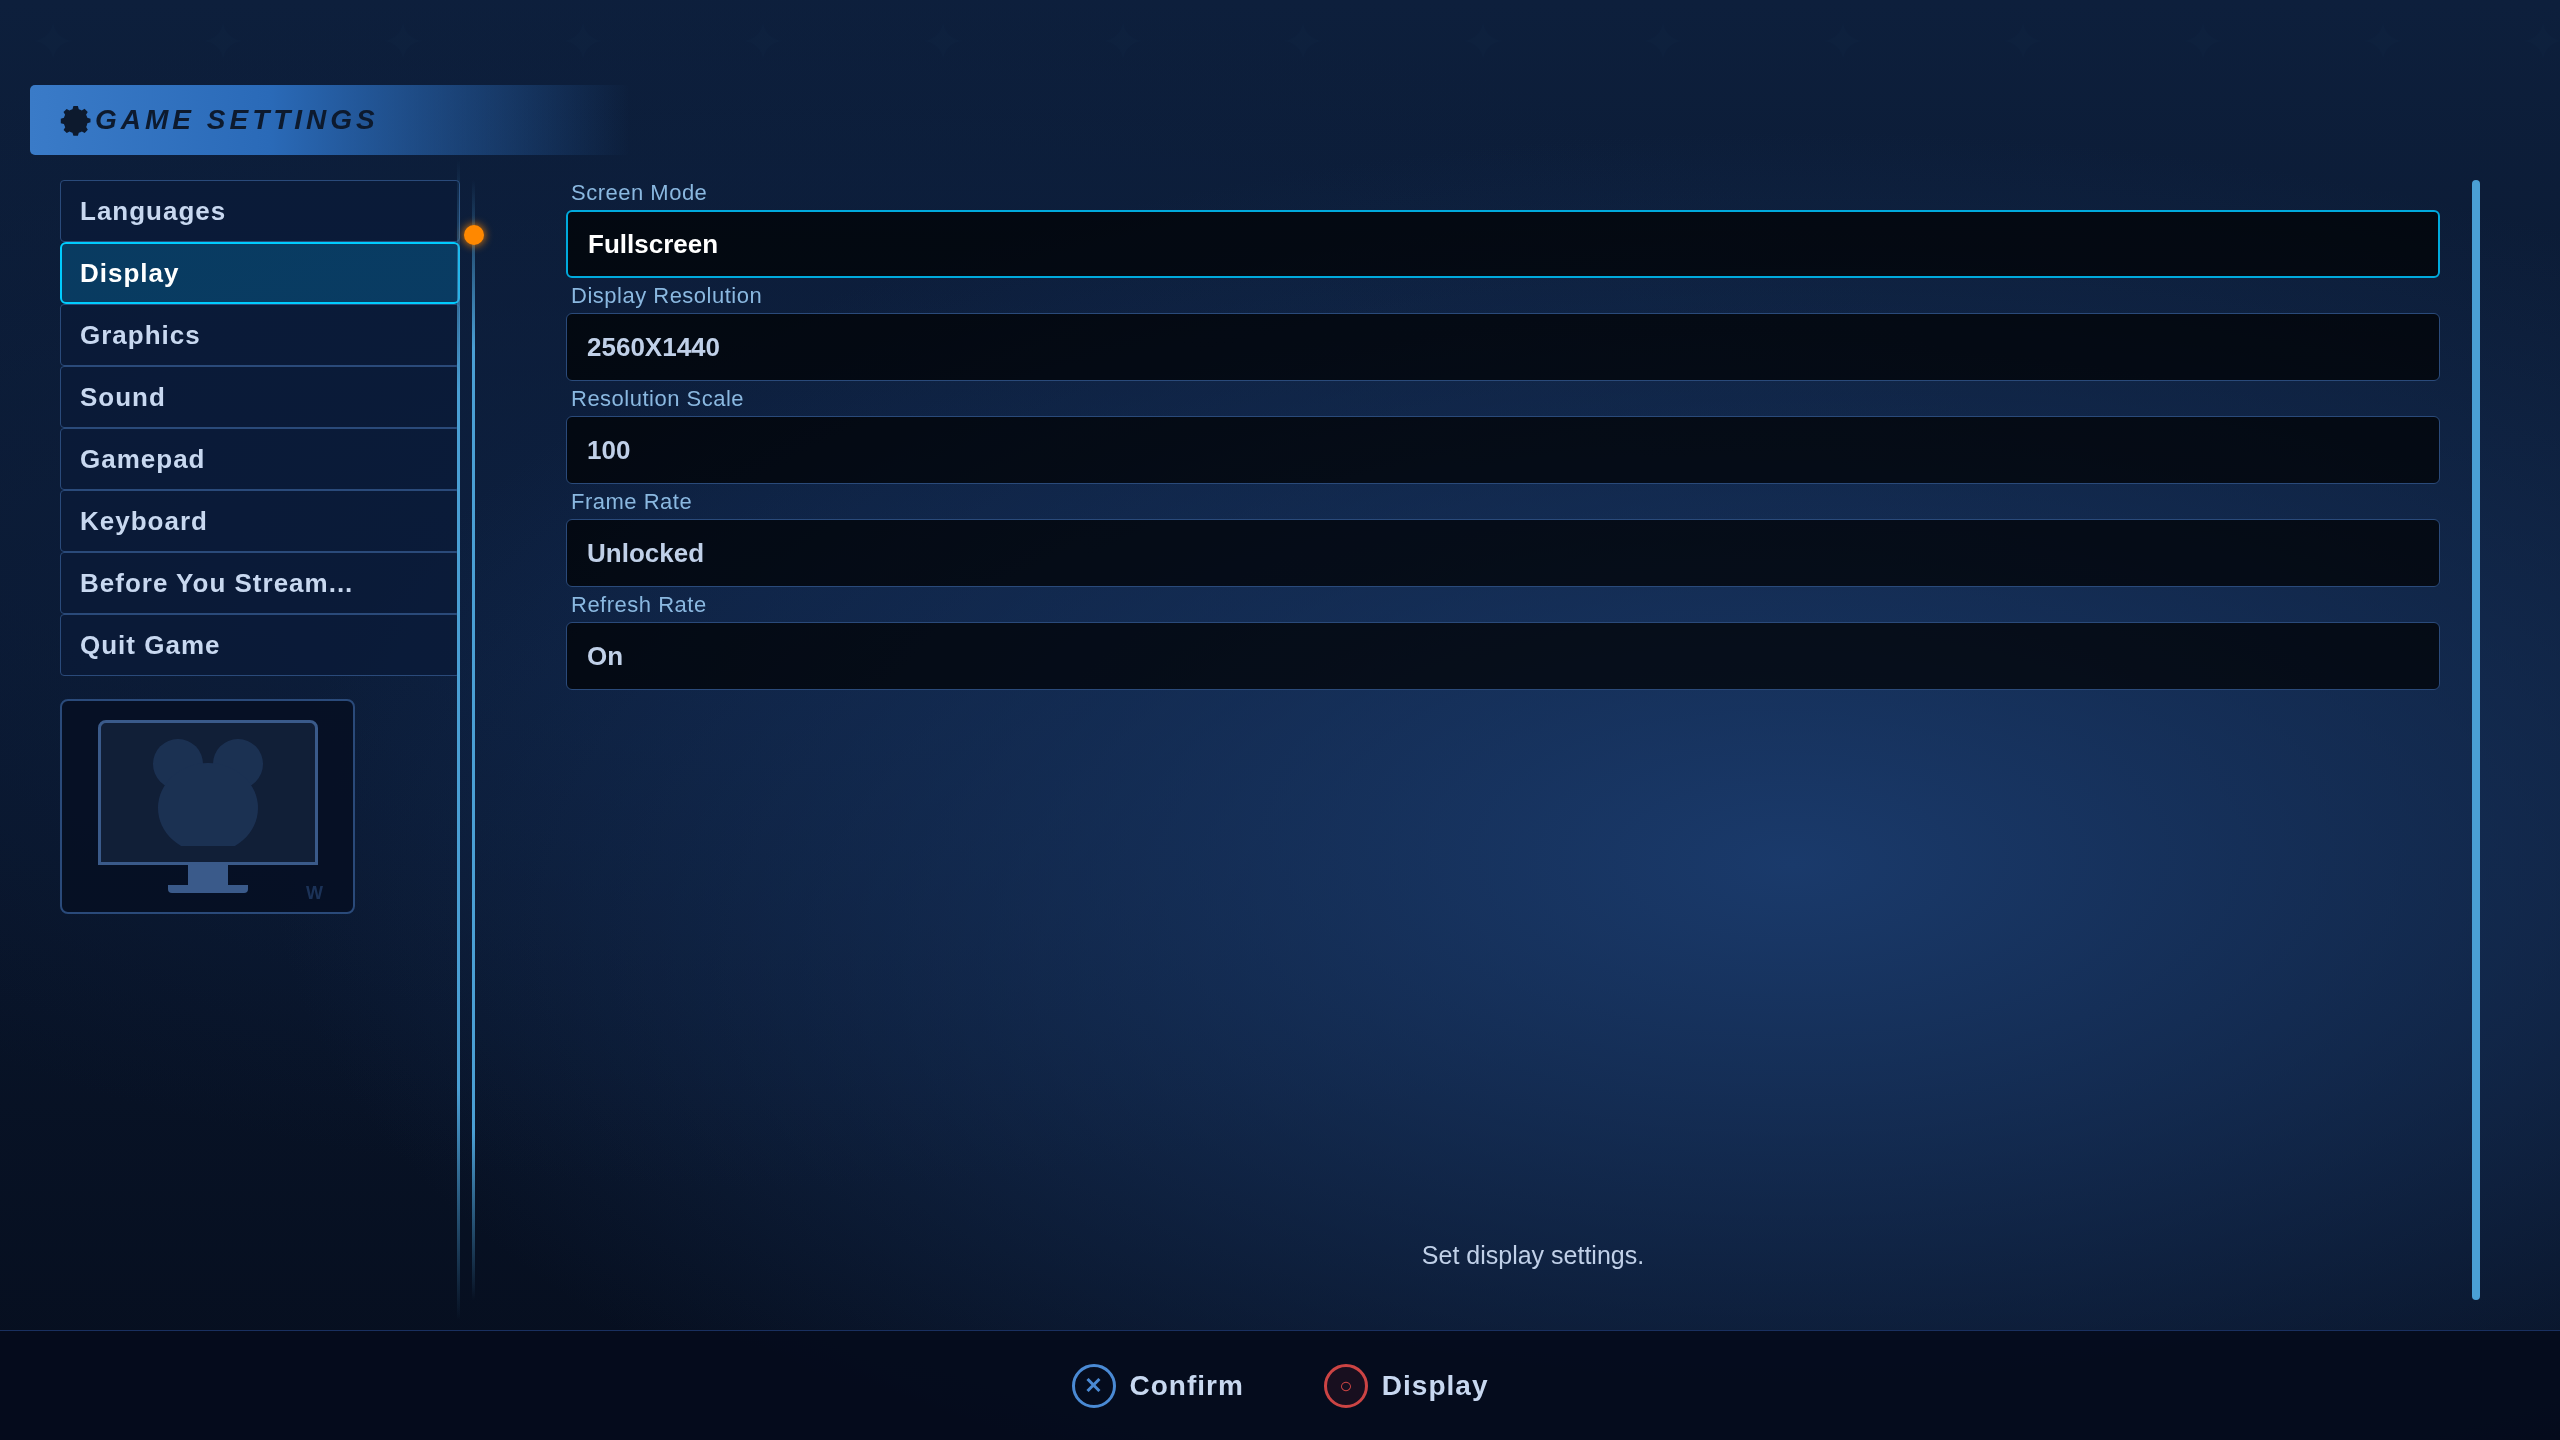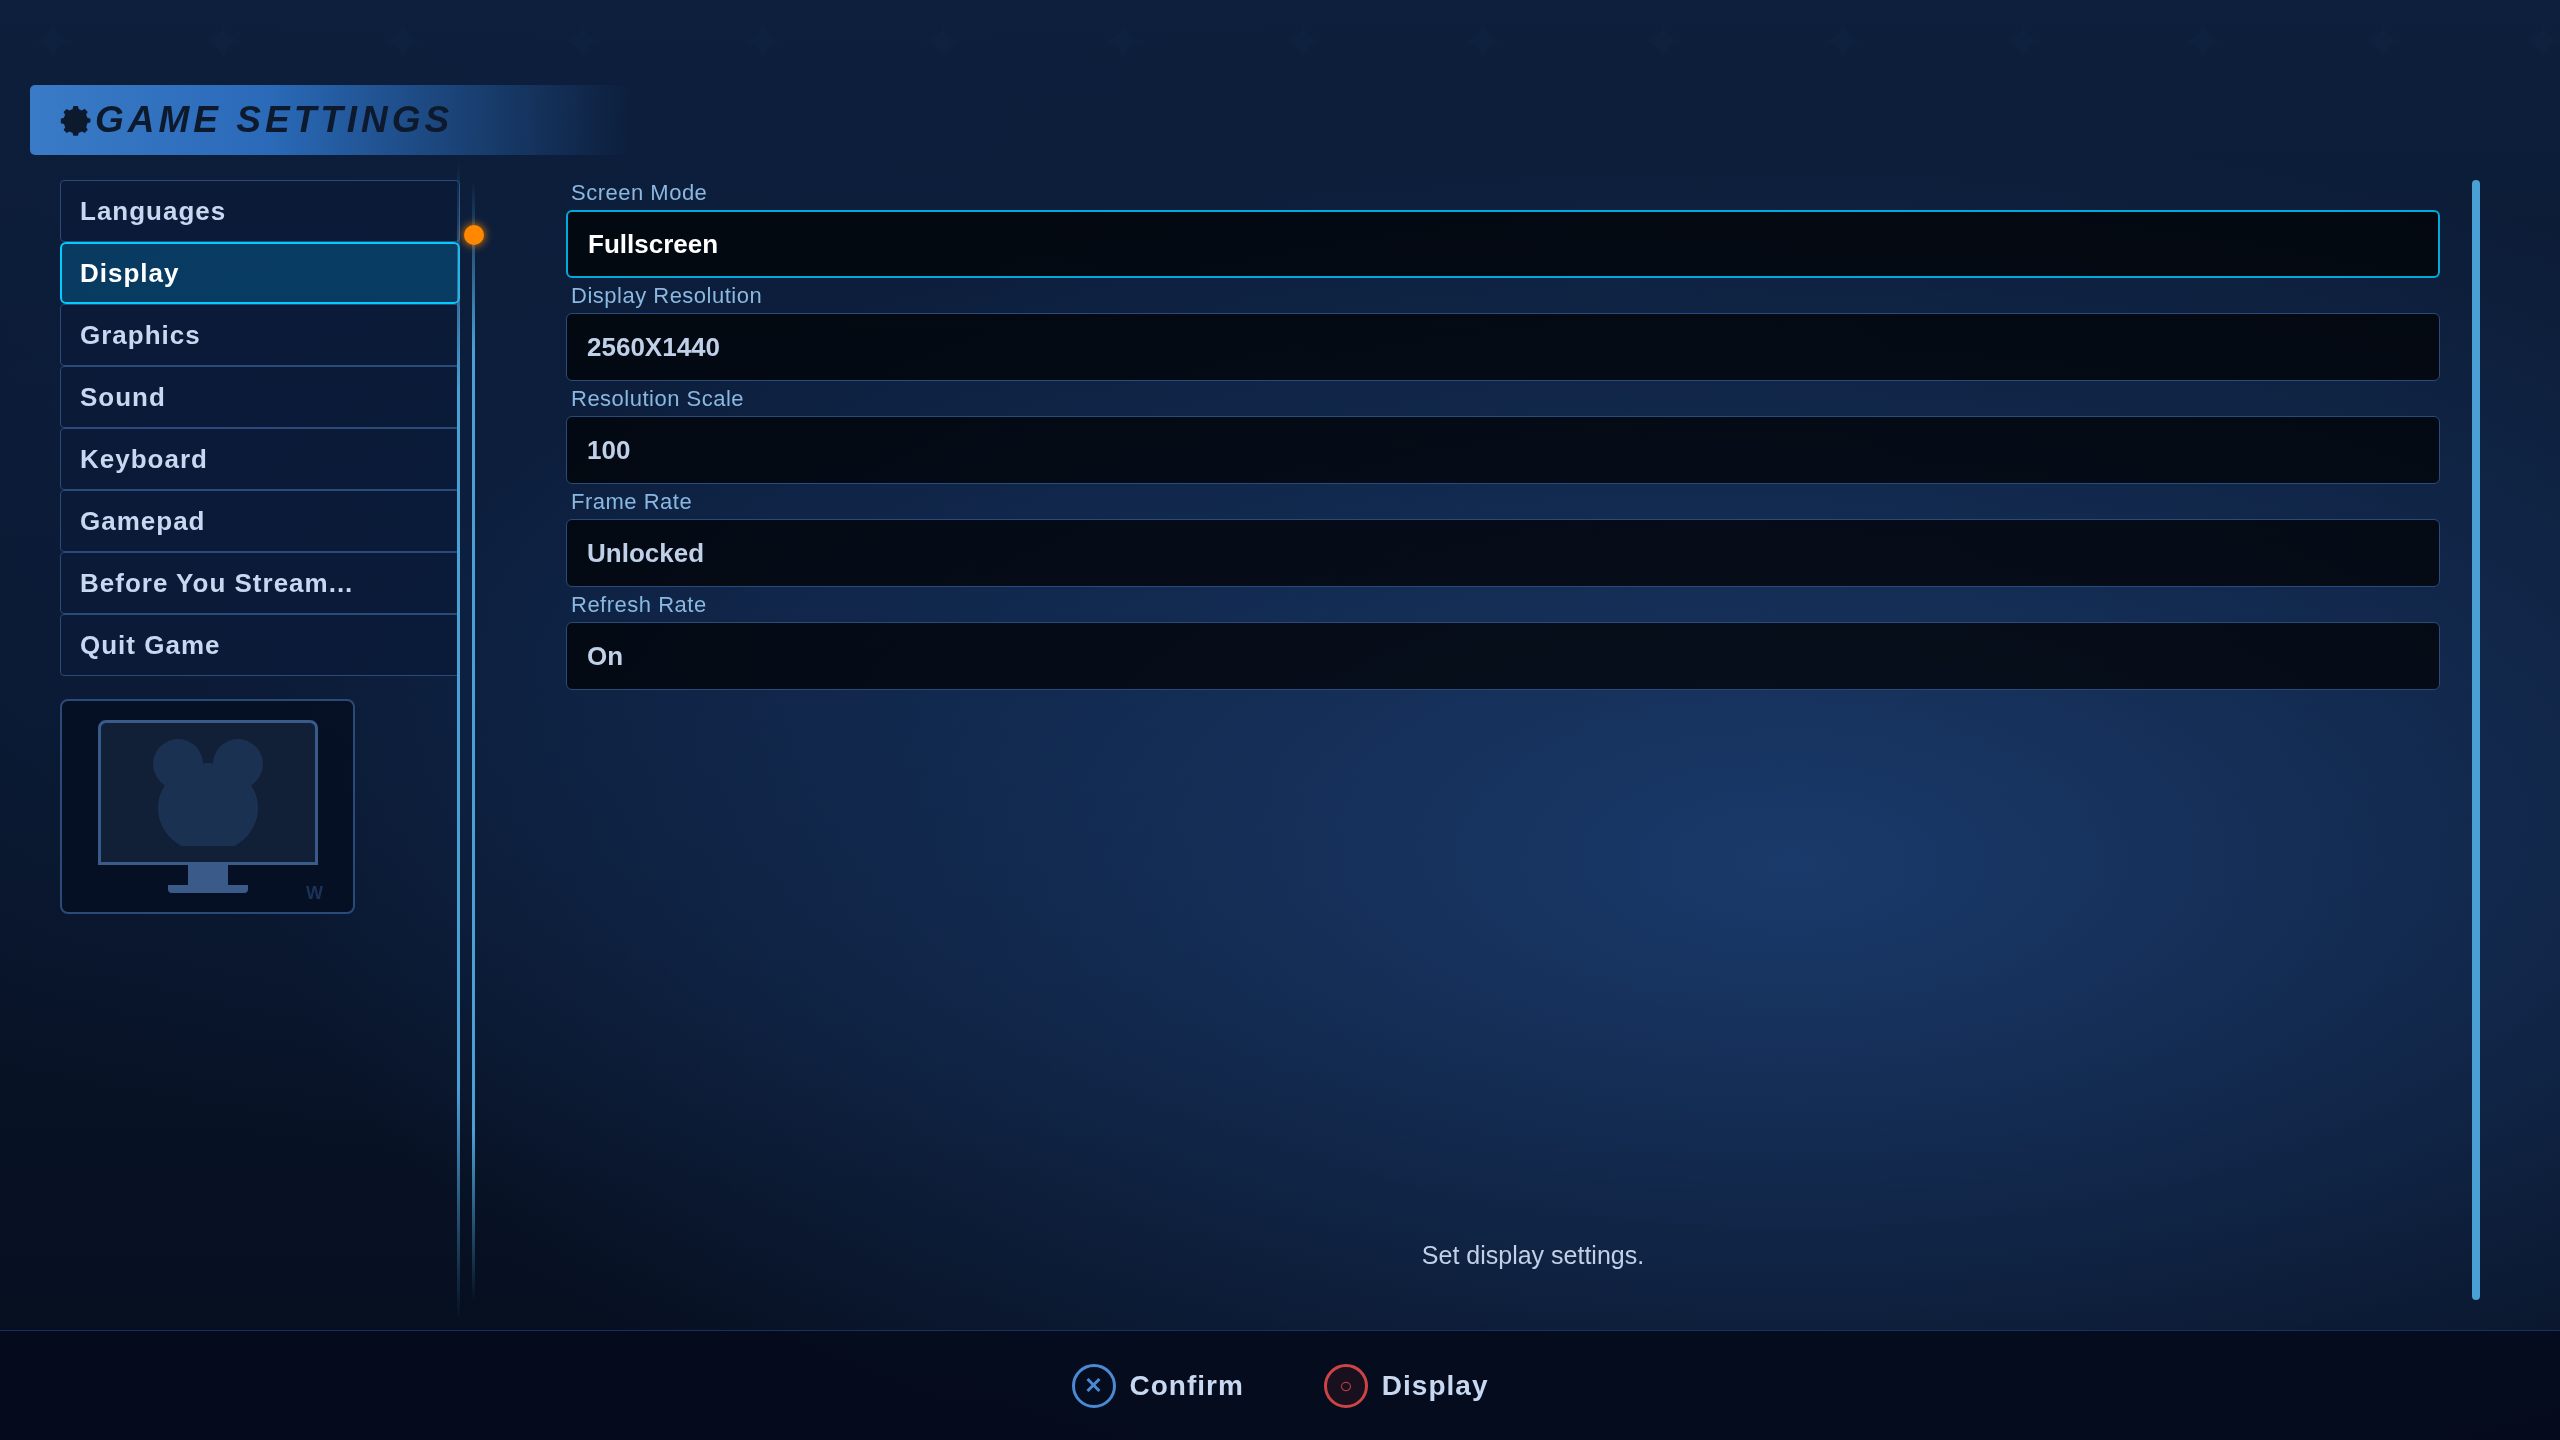--- a/index.html
+++ b/index.html
@@ -44,21 +44,21 @@
       background: linear-gradient(90deg, #3a7bc8 0%, #2a6ab8 40%, transparent 100%);
       border-radius: 5px;
       display: flex;
       align-items: center;
       padding-left: 20px;
       z-index: 10;
     }
 
     .title-text {
       color: #0d1a2e;
-      font-size: 37px;
+      font-size: 28px;
       font-weight: 900;
       letter-spacing: 4px;
       text-transform: uppercase;
       font-style: italic;
       text-shadow: none;
     }
 
     
     .main-container {
       position: absolute;
@@ -372,25 +372,25 @@
         <div class="nav-item">
           <div class="nav-item-bg"></div>
           <span class="nav-item-label">Graphics</span>
         </div>
         <div class="nav-item">
           <div class="nav-item-bg"></div>
           <span class="nav-item-label">Sound</span>
         </div>
         <div class="nav-item">
           <div class="nav-item-bg"></div>
+          <span class="nav-item-label">Gamepad</span>
+        </div>
+        <div class="nav-item">
+          <div class="nav-item-bg"></div>
           <span class="nav-item-label">Keyboard</span>
-        </div>
-        <div class="nav-item">
-          <div class="nav-item-bg"></div>
-          <span class="nav-item-label">Gamepad</span>
         </div>
         <div class="nav-item">
           <div class="nav-item-bg"></div>
           <span class="nav-item-label">Before You Stream...</span>
         </div>
         <div class="nav-item">
           <div class="nav-item-bg"></div>
           <span class="nav-item-label">Quit Game</span>
         </div>
       </div>

